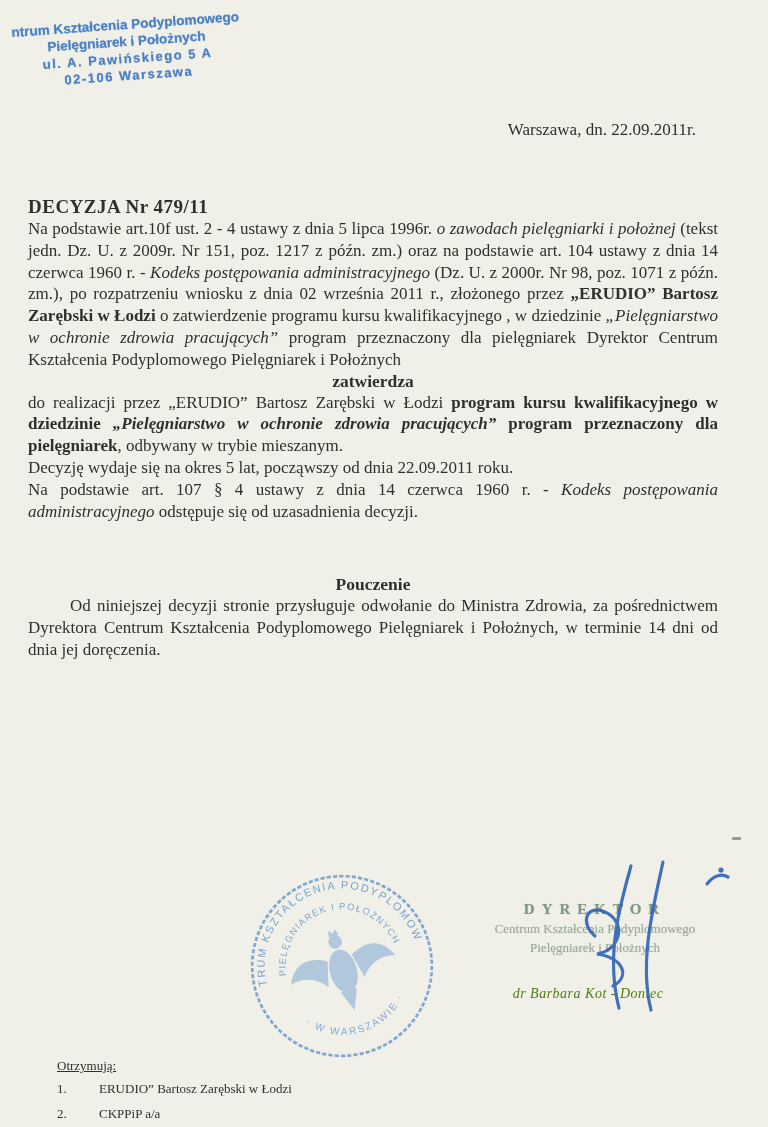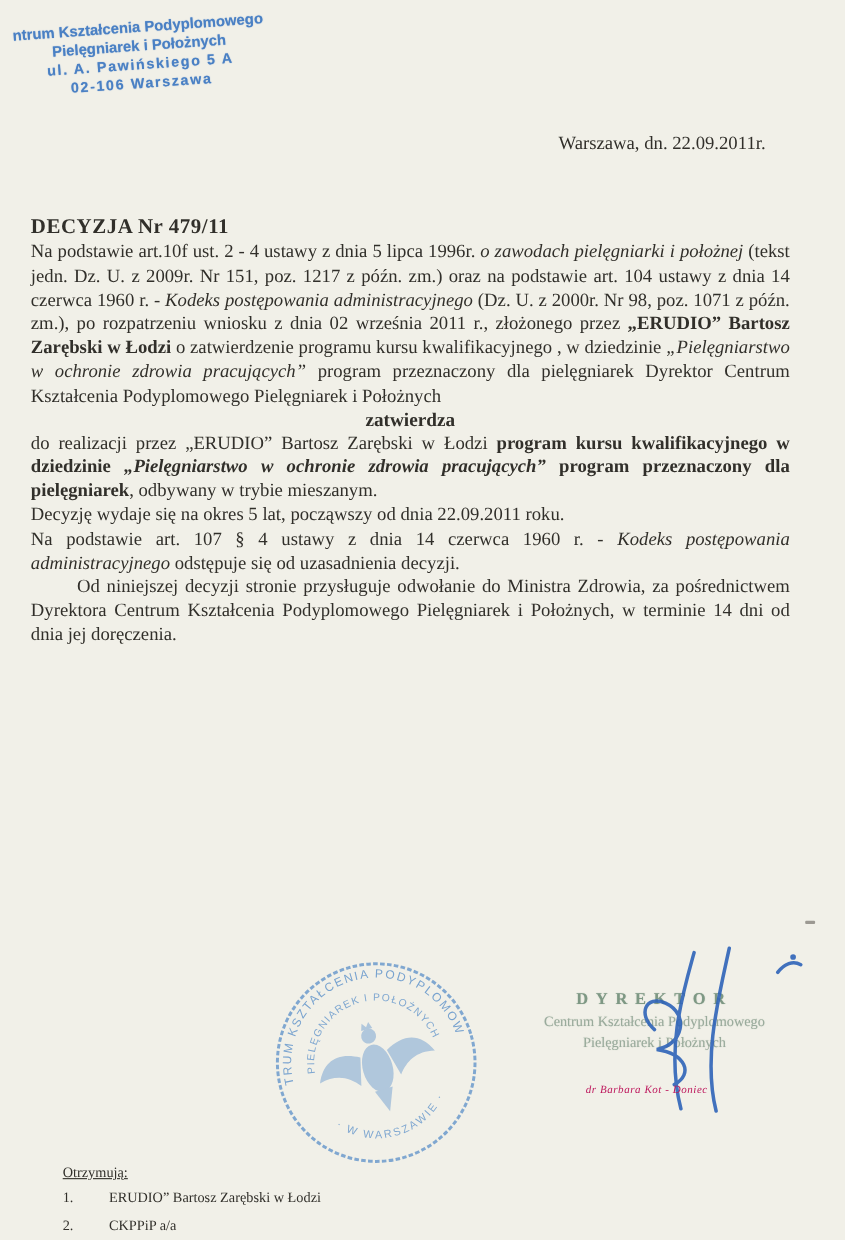--- a/index.html
+++ b/index.html
@@ -40,21 +40,21 @@
 
   
   .director-block{
     position:absolute;left:452px;top:901px;width:286px;text-align:center;
     font-family:"Liberation Serif", serif;
   }
   .director-role{color:#7e9884;font-size:15px;font-weight:bold;letter-spacing:7px;text-shadow:0 0 1px rgba(126,152,132,.6);}
   .director-org{color:#9aab9c;font-size:13px;line-height:17px;margin-top:2px;text-shadow:0 0 1px rgba(154,171,156,.5);}
   .sig-name{
     position:absolute;left:468px;top:986px;width:240px;text-align:center;
-    font-style:italic;font-size:10px;color:#be185d;letter-spacing:.5px;
+    font-style:italic;font-size:14px;color:#4d7c0f;letter-spacing:.5px;
   }
   .signature-svg{position:absolute;left:535px;top:858px;width:200px;height:160px;pointer-events:none;}
 
   
   .footer{position:absolute;left:57px;top:1058px;font-size:13px;}
   .footer-label{text-decoration:underline;}
   .footer-row{display:flex;margin-top:4px;line-height:21px;}
   .footer-num{width:42px;}
 
   .speck{position:absolute;left:732px;top:837px;width:9px;height:3px;background:#56524a;opacity:.55;border-radius:1px;}
@@ -77,20 +77,21 @@
   <p class="body-par par-legal"><span>Na podstawie art.10f ust. 2 - 4 ustawy z dnia 5 lipca 1996r. </span><span class="seg-i">o zawodach pielęgniarki i położnej</span><span> (tekst jedn. Dz. U. z 2009r. Nr 151, poz. 1217 z późn. zm.) oraz na podstawie art. 104 ustawy z dnia 14 czerwca 1960 r. - </span><span class="seg-i">Kodeks postępowania administracyjnego</span><span> (Dz. U. z 2000r. Nr 98, poz. 1071 z późn. zm.), po rozpatrzeniu wniosku z dnia 02 września 2011 r., złożonego przez </span><span class="seg-b">„ERUDIO” Bartosz Zarębski w Łodzi</span><span> o zatwierdzenie programu kursu kwalifikacyjnego , w dziedzinie </span><span class="seg-i">„Pielęgniarstwo w ochronie zdrowia pracujących”</span><span> program przeznaczony dla pielęgniarek Dyrektor Centrum Kształcenia Podyplomowego Pielęgniarek i Położnych</span></p>
 
   <div class="mid-head">zatwierdza</div>
 
   <p class="body-par par-approval"><span>do realizacji przez „ERUDIO” Bartosz Zarębski w Łodzi </span><span class="seg-b">program kursu kwalifikacyjnego w dziedzinie </span><span class="seg-bi">„Pielęgniarstwo w ochronie zdrowia pracujących”</span><span class="seg-b"> program przeznaczony dla pielęgniarek</span><span>, odbywany w trybie mieszanym.</span></p>
 
   <p class="body-par par-validity"><span>Decyzję wydaje się na okres 5 lat, począwszy od dnia 22.09.2011 roku.</span></p>
 
   <p class="body-par par-waiver"><span>Na podstawie art. 107 § 4 ustawy z dnia 14 czerwca 1960 r. - </span><span class="seg-i">Kodeks postępowania administracyjnego</span><span> odstępuje się od uzasadnienia decyzji.</span></p>
 
+  <div class="mid-head pouczenie">Pouczenie</div>
 
   <p class="body-par par-appeal"><span>Od niniejszej decyzji stronie przysługuje odwołanie do Ministra Zdrowia, za pośrednictwem Dyrektora Centrum Kształcenia Podyplomowego Pielęgniarek i Położnych, w terminie 14 dni od dnia jej doręczenia.</span></p>
 </div>
 
 <svg class="seal" viewBox="0 0 180 180" aria-hidden="true">
   <circle cx="90" cy="90" r="86" fill="none" stroke="#4b86c6" stroke-width="2.6" stroke-dasharray="4 2" opacity=".8"></circle>
   <defs>
     <path id="arcTop" d="M16,90 A74,74 0 1 1 164,90" fill="none"></path>
     <path id="arcInner" d="M36,90 A54,54 0 1 1 144,90" fill="none"></path>
     <path id="arcBottom" d="M26,92 A64,64 0 0 0 154,92" fill="none"></path>

